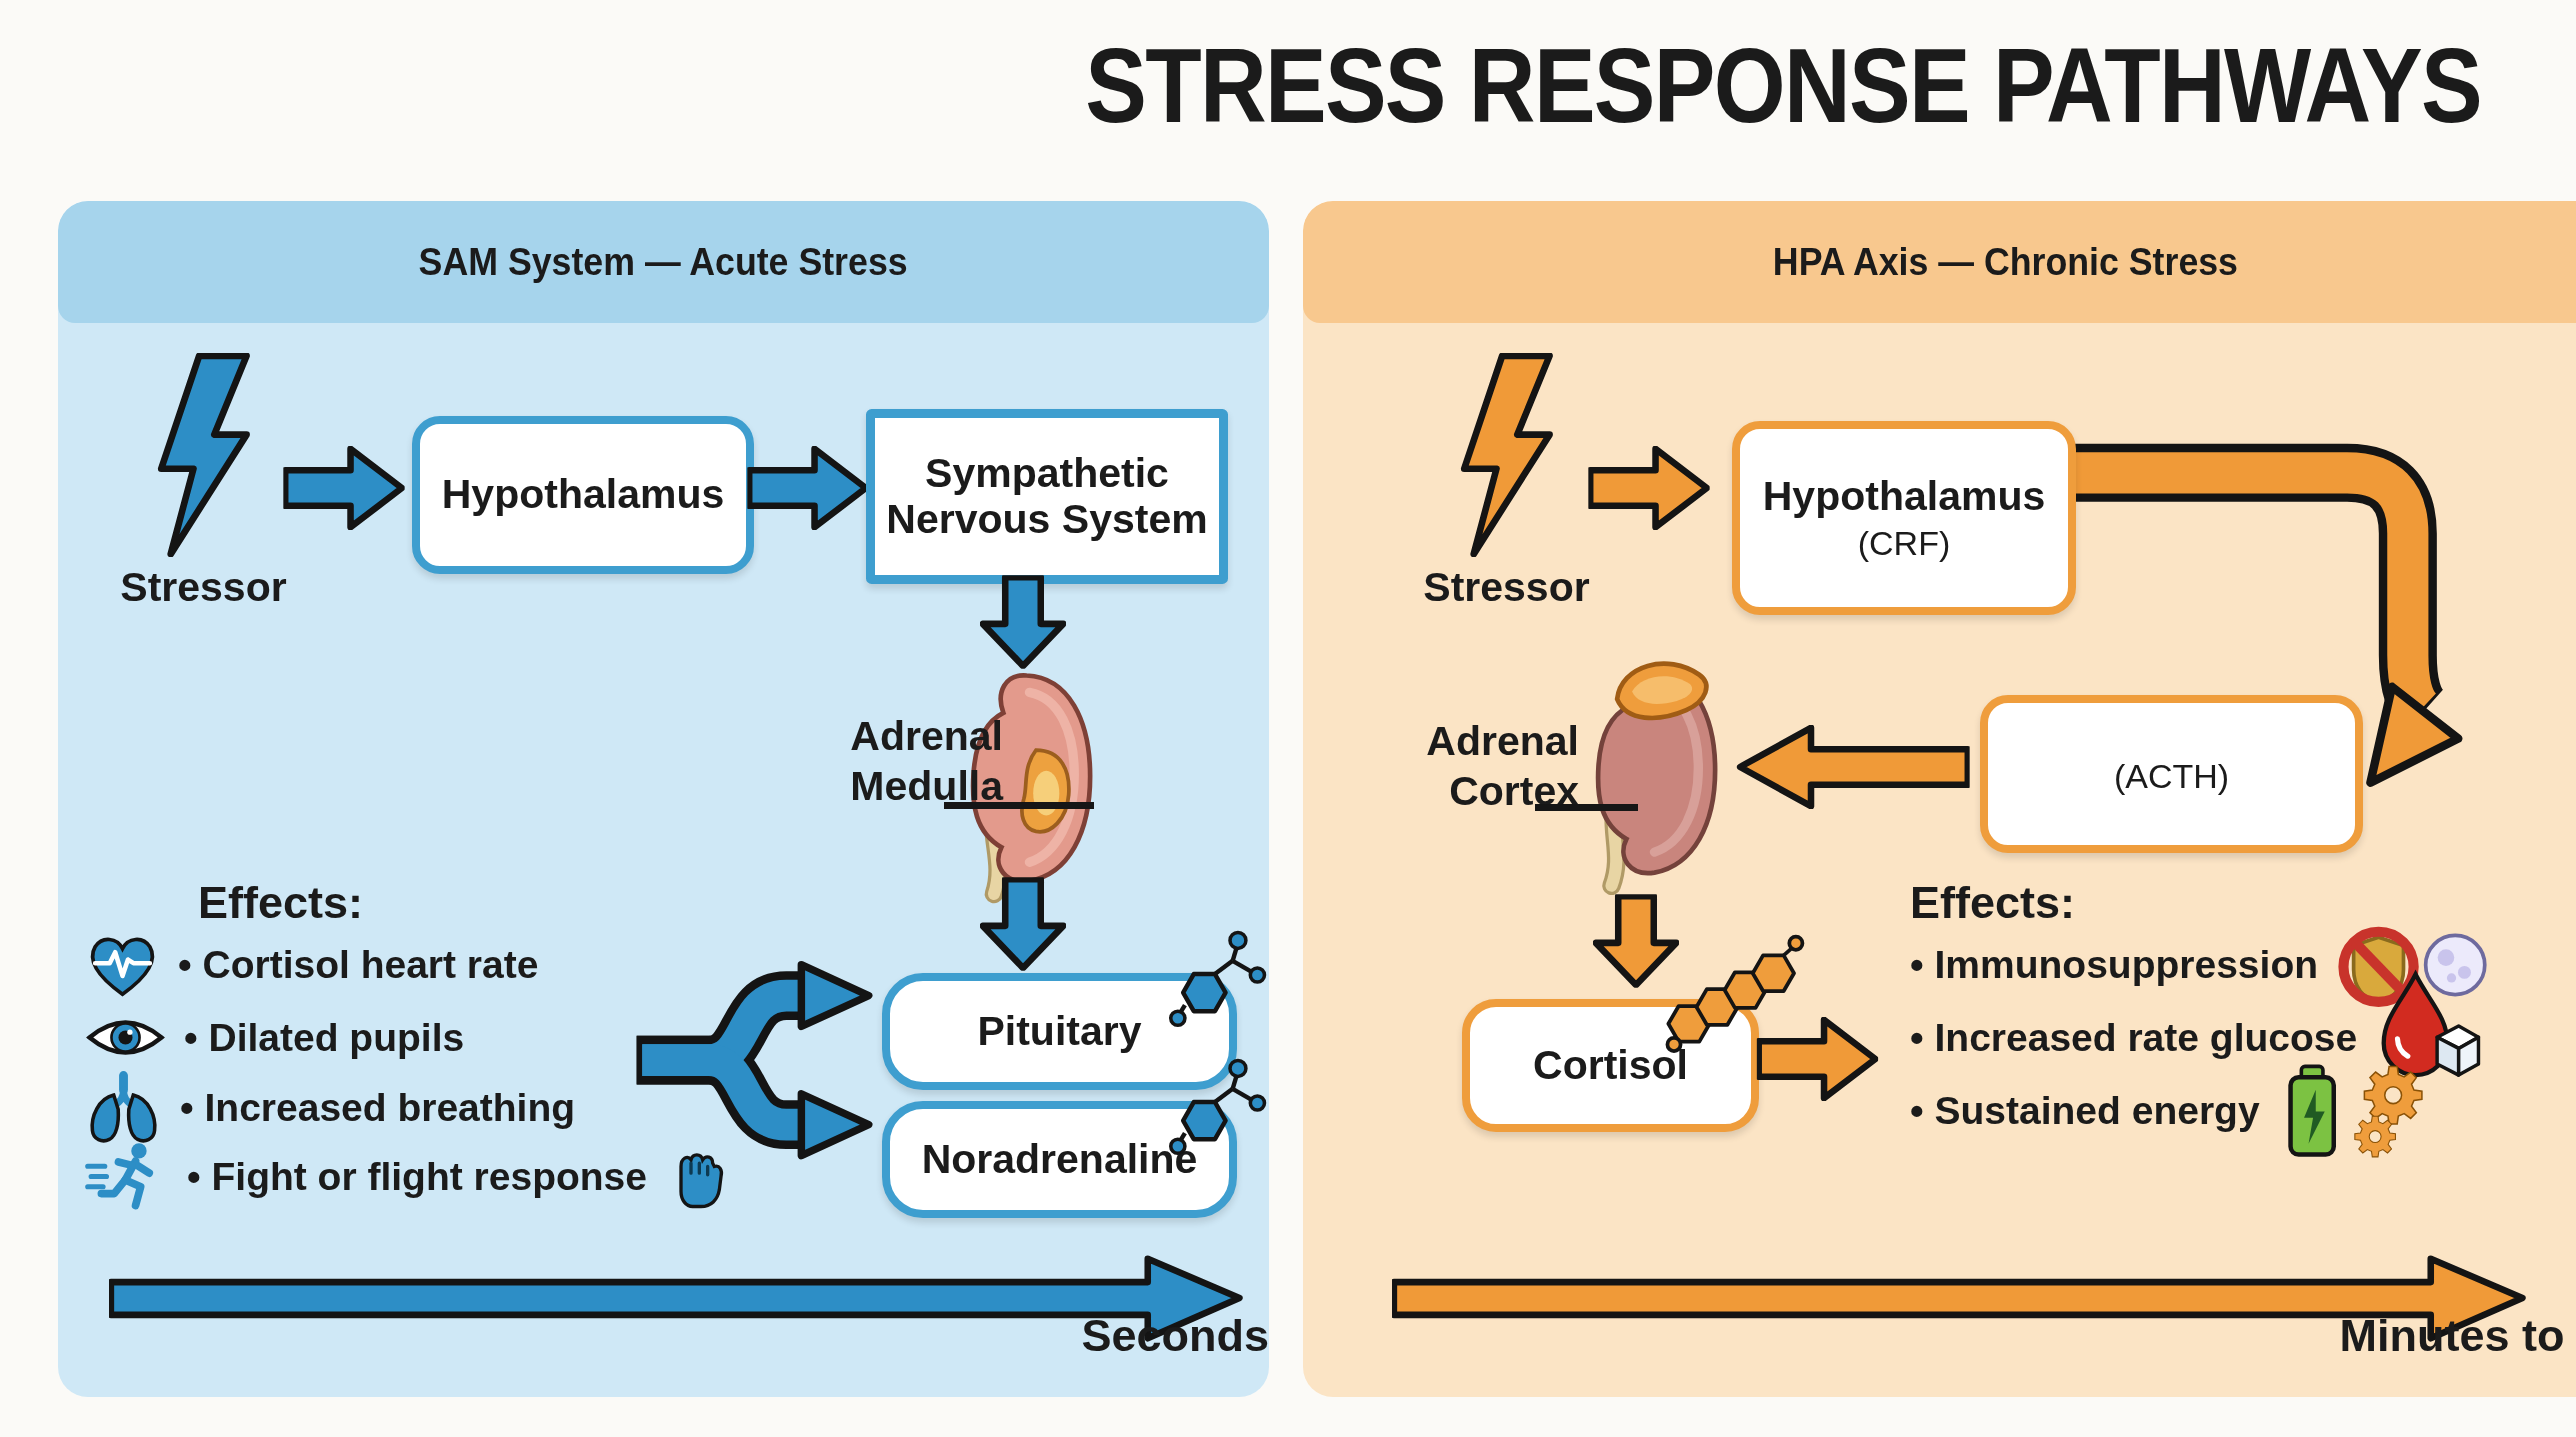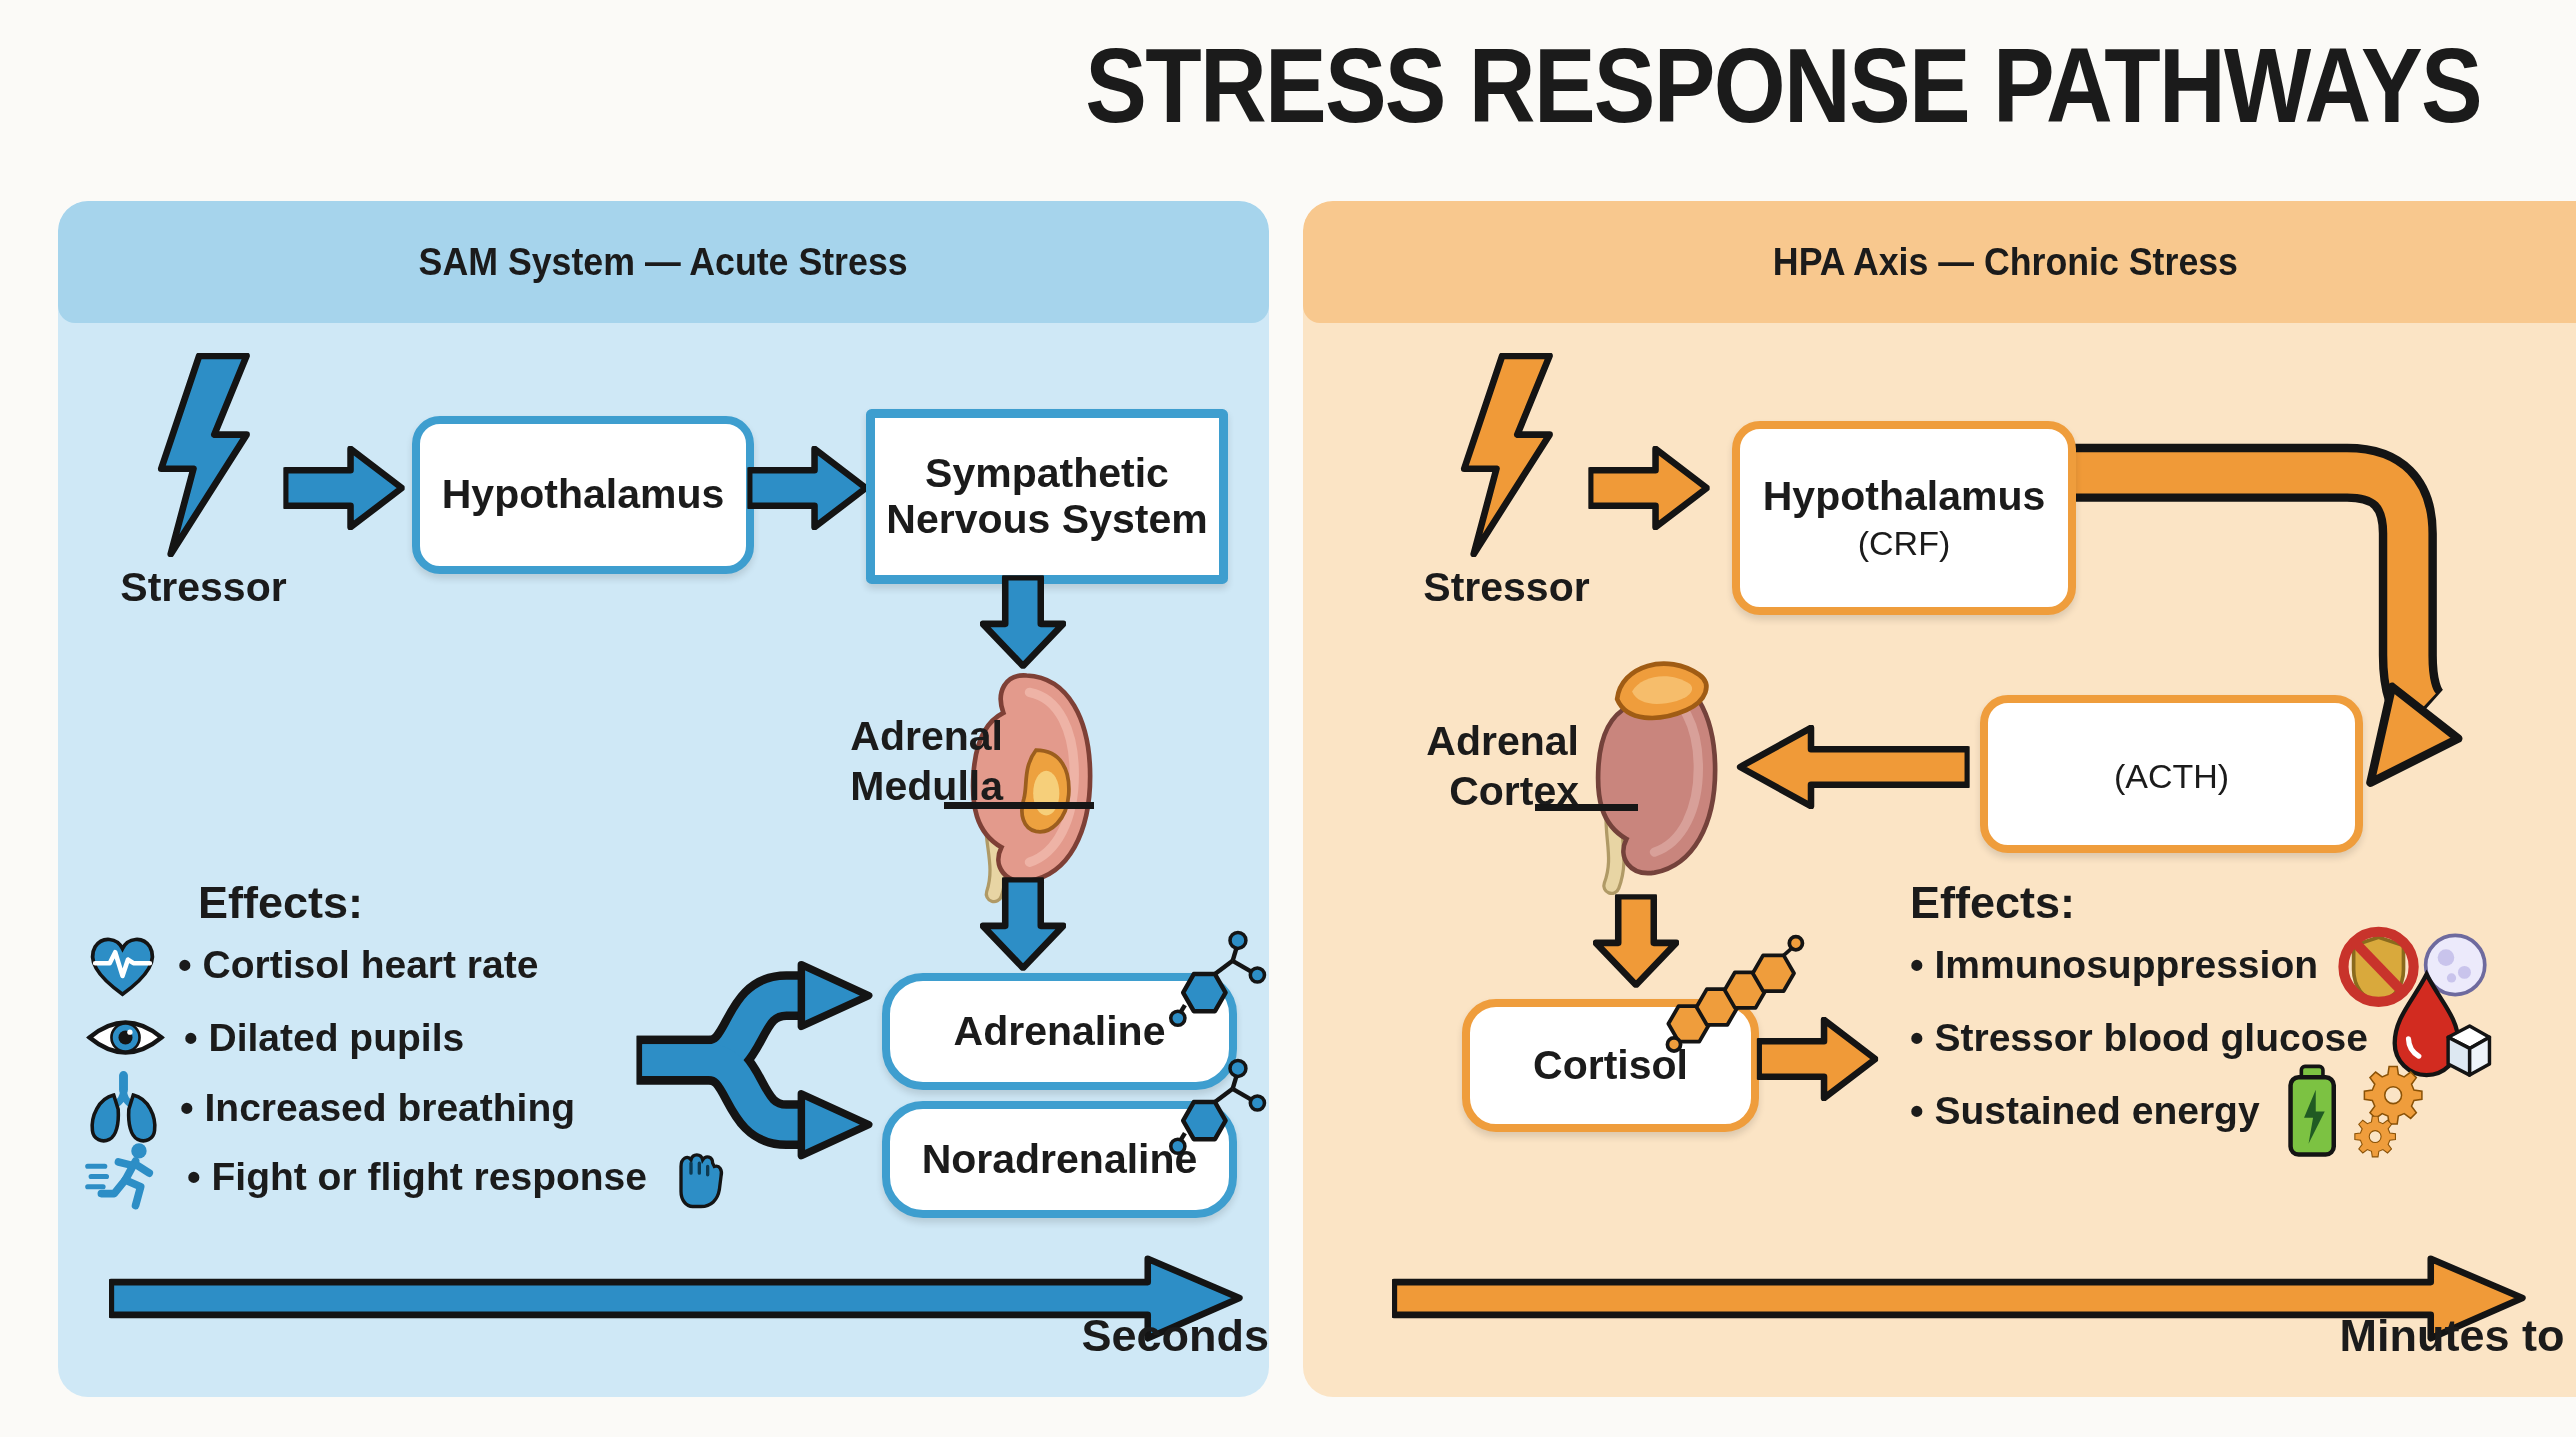--- a/index.html
+++ b/index.html
@@ -125,21 +125,21 @@
       <div>Adrenal</div>
       <div>Medulla</div>
     </div>
     <div class="pointer" style="left:886px;top:601px;width:150px"></div>
 
     <svg class="abs" style="left:922px;top:676px" width="86" height="94" viewBox="0 0 92 100">
         <use class="f-blue" href="#arr-d"></use>
       </svg>
 
     <div class="box blue-b pill" style="left:824px;top:772px;width:339px;height:101px">
-      <div>Adrenaline</div>
+      <div>Pituitary</div>
       <svg class="mol-overlay" style="right:-39px;top:-52px" width="99" height="99" viewBox="0 0 112 112">
           <use href="#molecule-blue"></use>
         </svg>
     </div>
 
     <div class="box blue-b pill" style="left:824px;top:900px;width:339px;height:101px">
       <div>Noradrenaline</div>
       <svg class="mol-overlay" style="right:-39px;top:-52px" width="99" height="99" viewBox="0 0 112 112">
           <use href="#molecule-blue"></use>
         </svg>
@@ -295,21 +295,21 @@
         <circle cx="45" cy="52" r="38" fill="none" stroke="#c8332b" stroke-width="11"></circle>
         <line x1="19" y1="25" x2="72" y2="80" stroke="#c8332b" stroke-width="11"></line>
         <circle cx="128" cy="50" r="32" fill="#eceafb" stroke="#6e6a9e" stroke-width="4"></circle>
         <circle cx="118" cy="42" r="9" fill="#c9c4ec"></circle>
         <circle cx="138" cy="58" r="7" fill="#c9c4ec"></circle>
         <circle cx="124" cy="64" r="5" fill="#c9c4ec"></circle>
       </svg>
     </div>
 
     <div class="fx-row" style="left:607px;top:801px">
-      <span>• Stressor blood glucose</span>
+      <span>• Increased rate glucose</span>
       <svg width="105" height="112" viewBox="0 0 120 130" style="margin-top:-24px">
         <path d="M45,5 C60,35 82,55 82,85 A37,37 0 1 1 8,85 C8,55 30,35 45,5 Z" fill="#d22b20" stroke="#141414" stroke-width="5"></path>
         <path d="M24,80 A24,24 0 0 0 36,100" fill="none" stroke="#ffffff" stroke-width="6" stroke-linecap="round"></path>
         <g stroke="#141414" stroke-width="4" stroke-linejoin="round">
           <polygon points="70,78 95,65 118,78 95,91" fill="#ffffff"></polygon>
           <polygon points="70,78 95,91 95,122 70,109" fill="#dde8f2"></polygon>
           <polygon points="95,91 118,78 118,109 95,122" fill="#eef4fa"></polygon>
         </g>
       </svg>
     </div>

